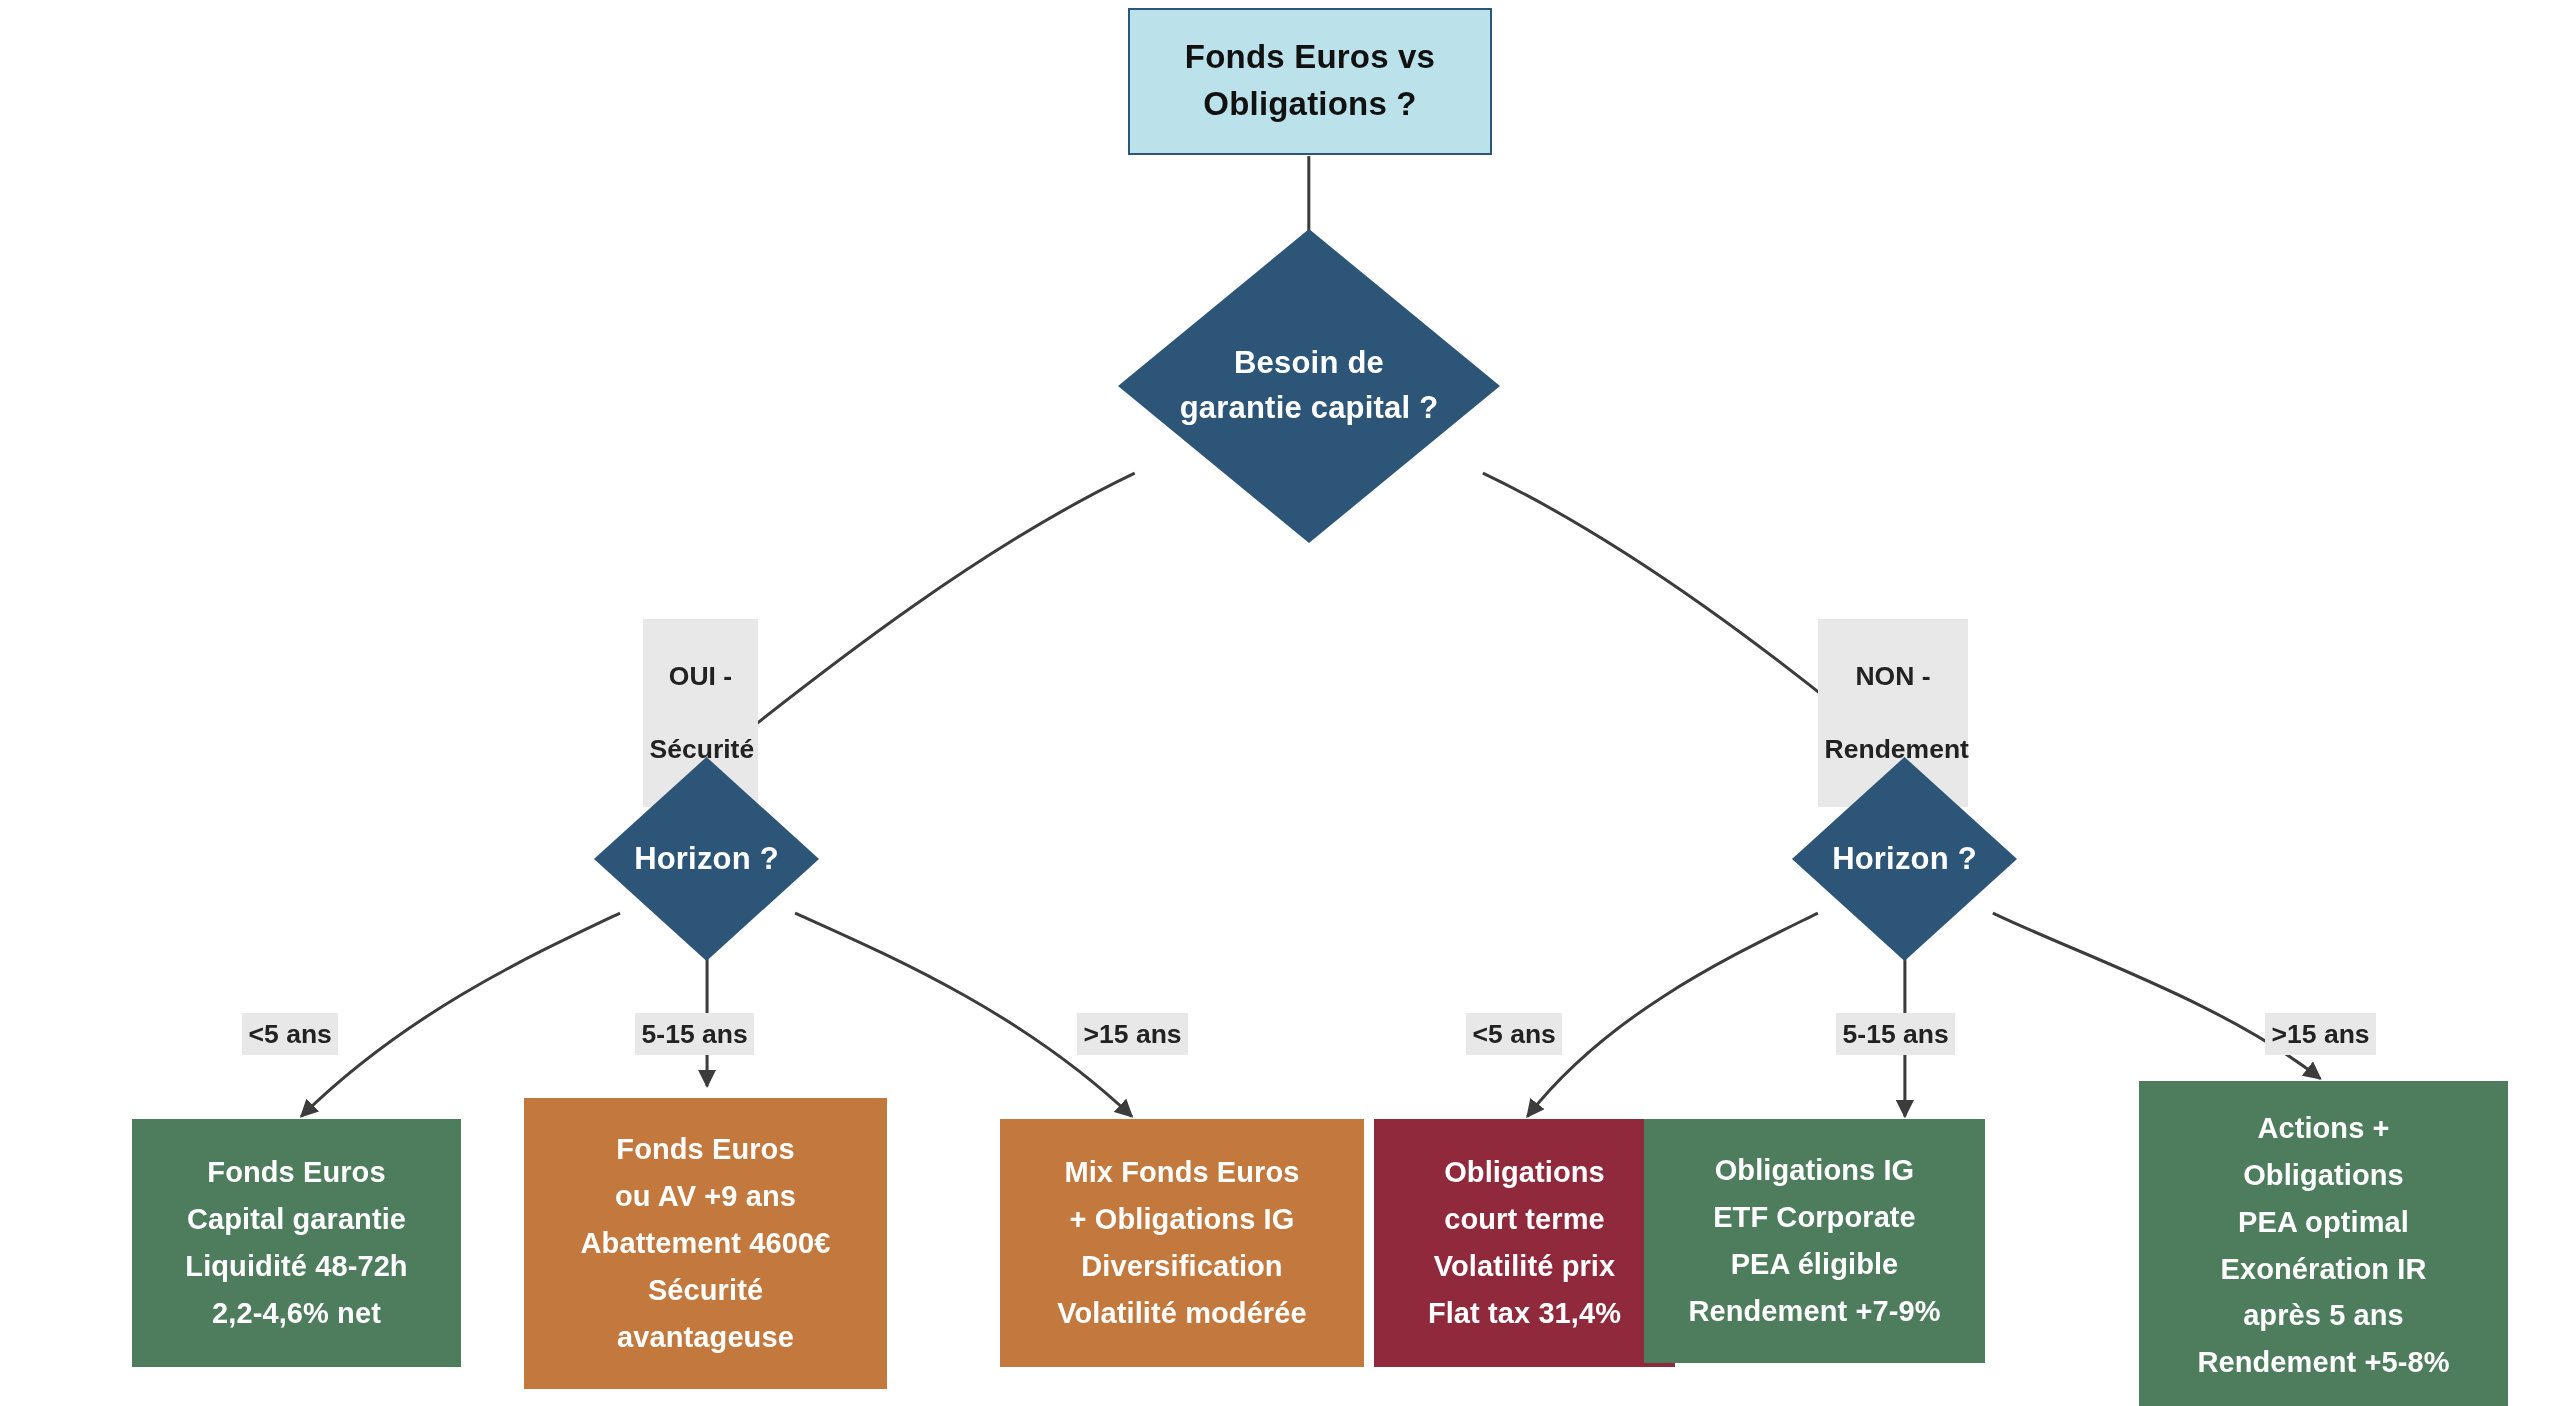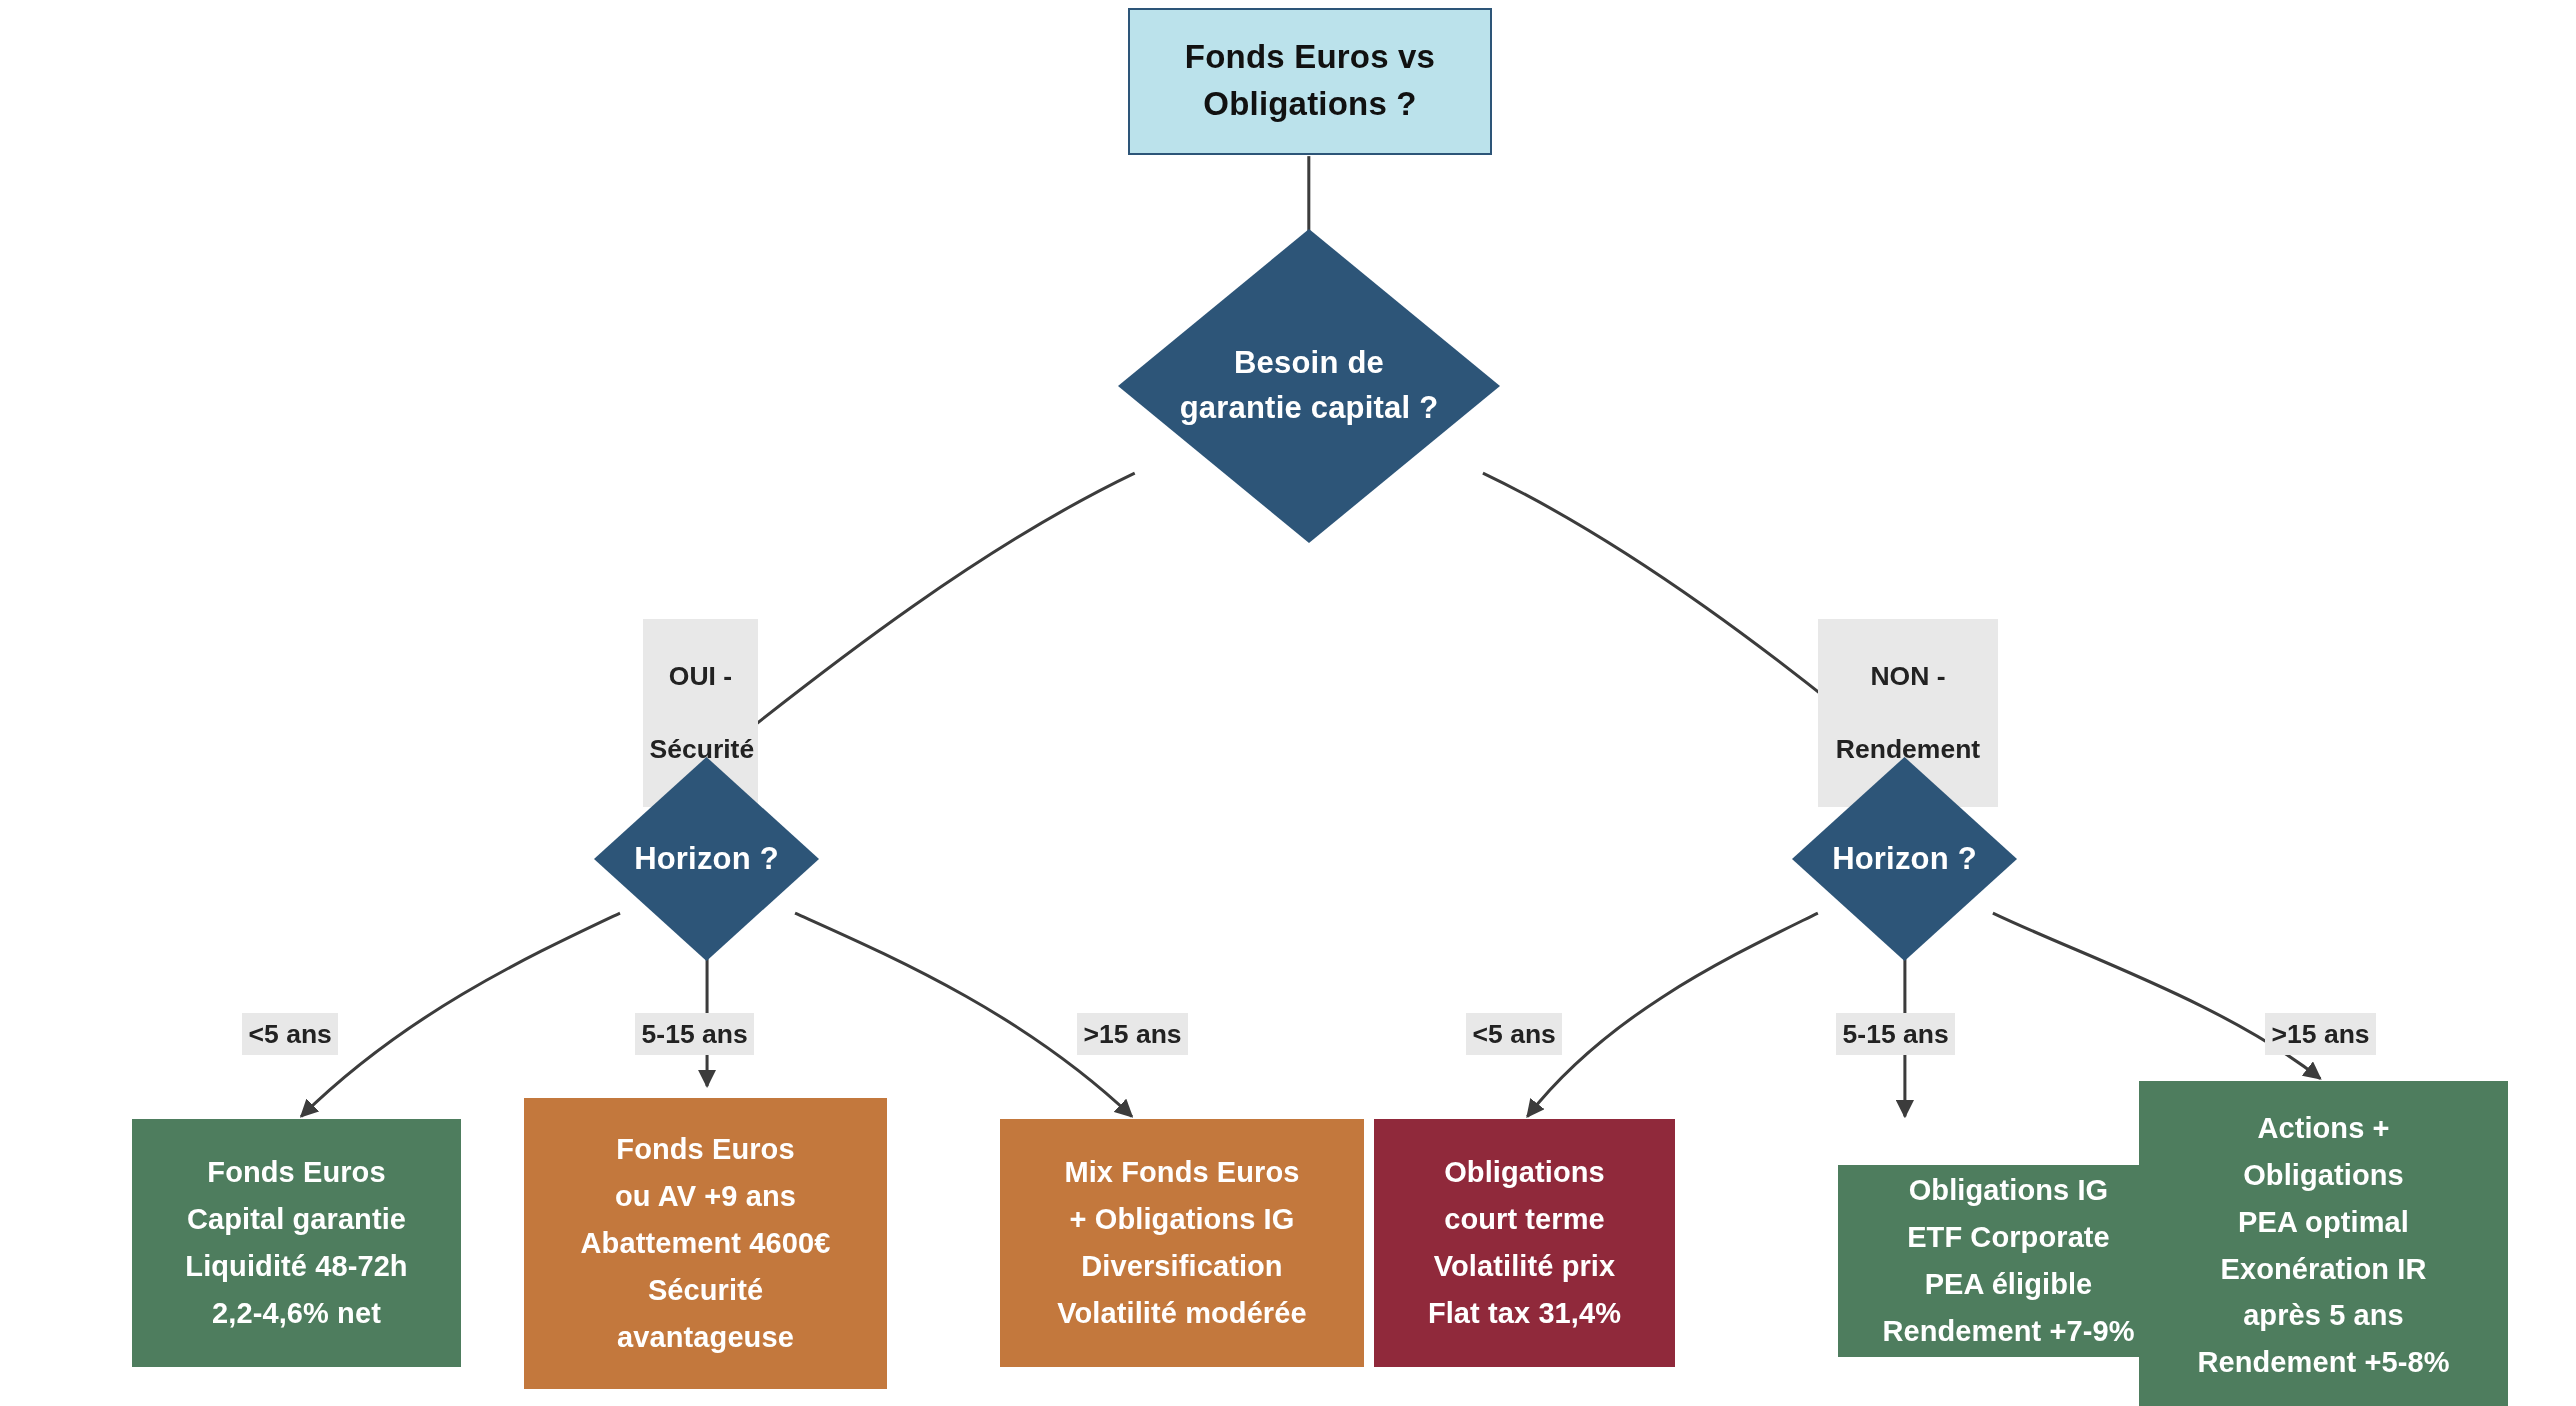--- a/index.html
+++ b/index.html
@@ -143,21 +143,21 @@
       <span class="line-text">Besoin de</span>
       <span class="line-text">garantie capital ?</span>
     </div>
   </div>
 
   <div class="edge-label" style="left:643px; top:619px; width:115px;">
     <span class="line-text">OUI -</span>
     <span class="line-text">Sécurité</span>
   </div>
 
-  <div class="edge-label" style="left:1818px; top:619px; width:180px;">
+  <div class="edge-label" style="left:1818px; top:619px; width:150px;">
     <span class="line-text">NON -</span>
     <span class="line-text">Rendement</span>
   </div>
 
   <div class="diamond-wrap" style="left:594px; top:757px; width:225px; height:204px;">
     <div class="diamond-shape"></div>
     <div class="diamond-label">
       <span class="line-text">Horizon ?</span>
     </div>
   </div>
@@ -199,21 +199,21 @@
     <span class="line-text">Volatilité modérée</span>
   </div>
 
   <div class="node leaf red" style="left:1374px; top:1119px; width:301px; height:248px;">
     <span class="line-text">Obligations</span>
     <span class="line-text">court terme</span>
     <span class="line-text">Volatilité prix</span>
     <span class="line-text">Flat tax 31,4%</span>
   </div>
 
-  <div class="node leaf green" style="left:1838px; top:1119px; width:341px; height:192px;margin-top:46px;">
+  <div class="node leaf green" style="left:1644px; top:1119px; width:341px; height:244px;">
     <span class="line-text">Obligations IG</span>
     <span class="line-text">ETF Corporate</span>
     <span class="line-text">PEA éligible</span>
     <span class="line-text">Rendement +7-9%</span>
   </div>
 
   <div class="node leaf green" style="left:2139px; top:1081px; width:369px; height:329px;">
     <span class="line-text">Actions +</span>
     <span class="line-text">Obligations</span>
     <span class="line-text">PEA optimal</span>

